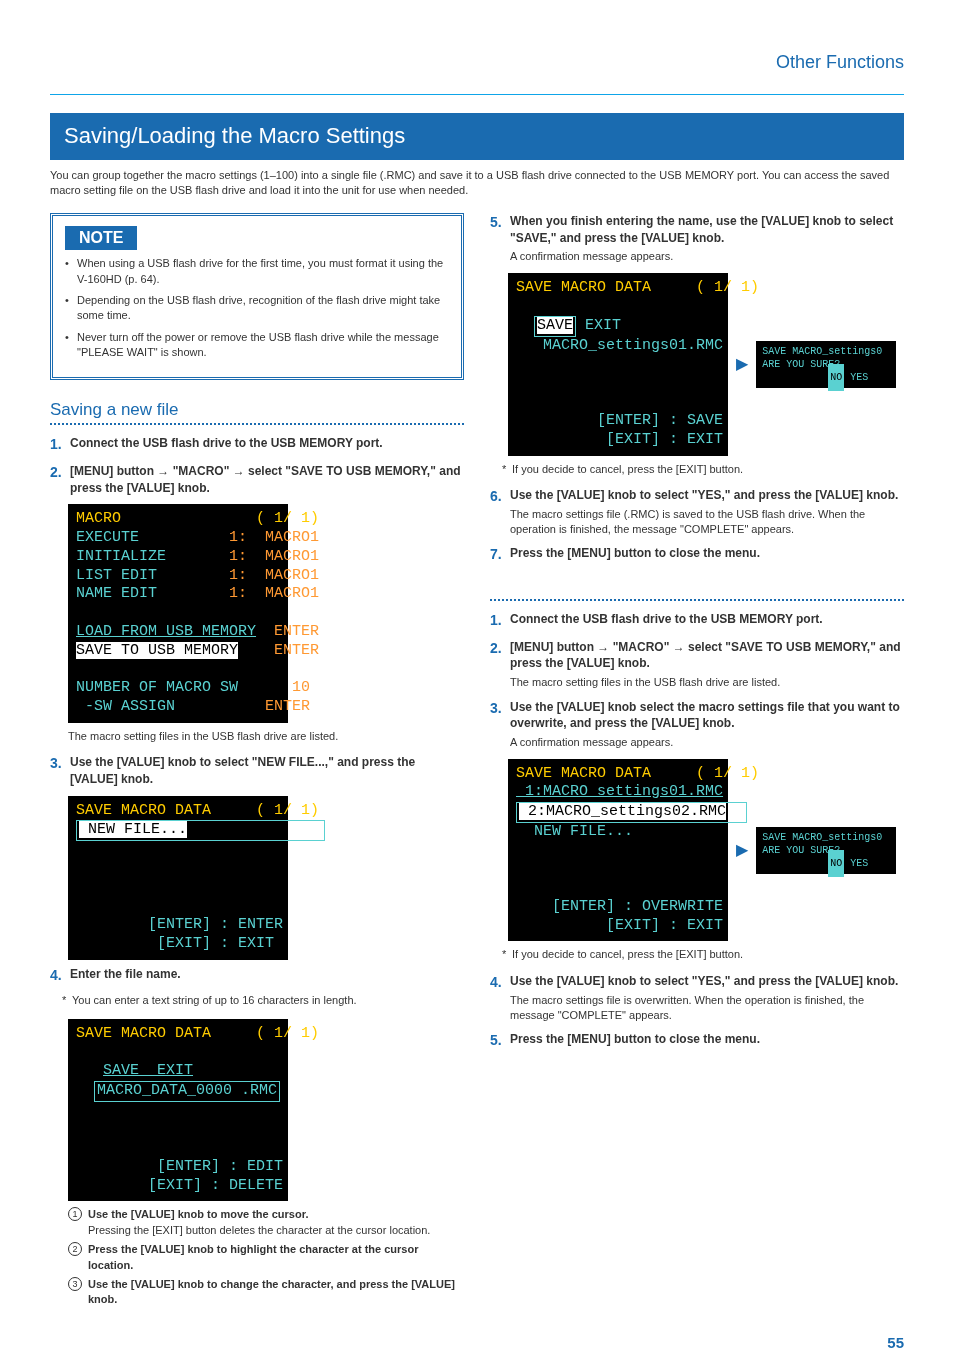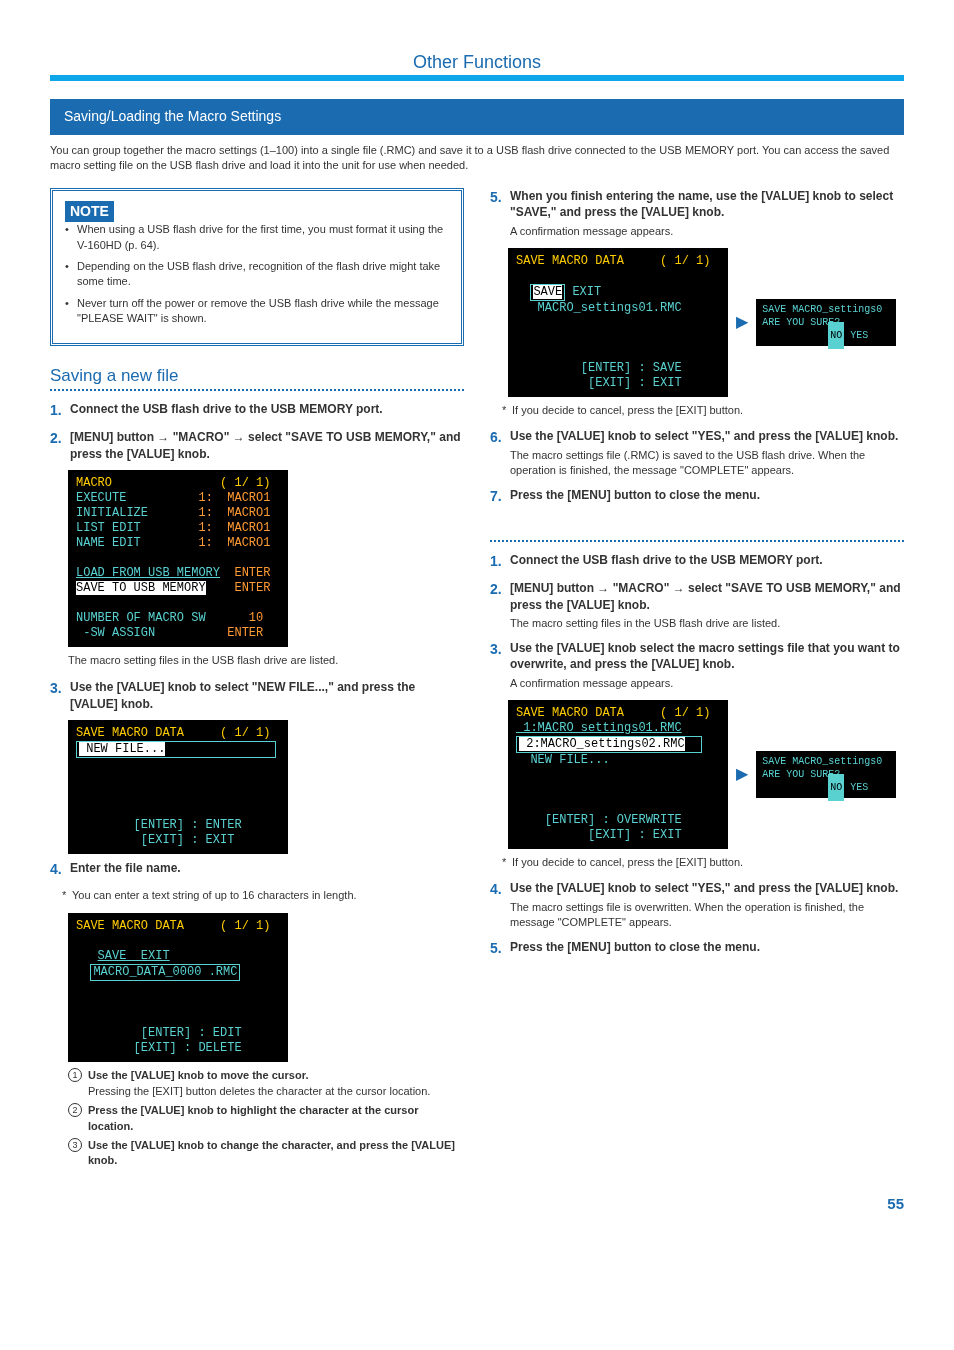--- a/index.html
+++ b/index.html
@@ -6,52 +6,53 @@
   body {
     font-family: "Helvetica Neue", Arial, sans-serif;
     font-size: 12px;
     color: #333;
     background: #fff;
     width: 954px;
     padding: 50px 50px 20px 50px;
     line-height: 1.4;
   }
   .header-title {
-    text-align: center;
+    text-align: right;
     color: #1a6bb0;
     font-size: 18px;
-    border-bottom: 6px solid #0ea5e9;
-    padding-bottom: 0;
+    border-bottom: 1px solid #0ea5e9;
+    padding-bottom: 19px;
     margin-bottom: 18px;
     font-weight: 400;
   }
   .main-title {
     background: #1a6bb0;
     color: #fff;
-    font-size: 14px;
+    font-size: 22px;
     font-weight: 400;
     padding: 8px 14px;
     margin-bottom: 8px;
   }
   .intro { margin-bottom: 14px; font-size: 11px; }
   .columns { display: flex; gap: 26px; }
   .col { flex: 1; min-width: 0; }
   .note-box {
     border: 3px double #1a6bb0;
     padding: 10px 12px;
     margin-bottom: 18px;
     font-size: 11px;
   }
   .note-label {
     background: #1a6bb0;
     color: #fff;
     font-weight: bold;
-    font-size: 14px;
-    padding: 1px 5px;
+    font-size: 16px;
+    padding: 1px 14px;
     display: inline-block;
+    margin-bottom: 6px;
   }
   .note-box ul { list-style: none; }
   .note-box li { position: relative; padding-left: 12px; margin-bottom: 6px; }
   .note-box li::before { content: "•"; position: absolute; left: 0; }
   .section-title {
     color: #1a6bb0;
     font-size: 17px;
     font-weight: 400;
     margin-bottom: 2px;
   }
@@ -69,21 +70,21 @@
   }
   .step-body { flex: 1; }
   .step-bold { font-weight: bold; font-size: 12px; }
   .step-note { font-size: 11px; margin-top: 3px; }
   .asterisk-note { font-size: 11px; margin: 6px 0 10px 12px; position: relative; padding-left: 10px; }
   .asterisk-note::before { content: "*"; position: absolute; left: 0; }
   .lcd {
     background: #000;
     color: #fff;
     font-family: "Courier New", monospace;
-    font-size: 12px;
+    font-size: 15px;
     padding: 6px 8px;
     margin: 6px 0 6px 18px;
     width: 220px;
     line-height: 1.25;
     white-space: pre;
   }
   .lcd .y { color: #ffcc00; }
   .lcd .o { color: #ff9933; }
   .lcd .c { color: #5ad1d1; }
   .lcd .inv { background: #fff; color: #000; }

